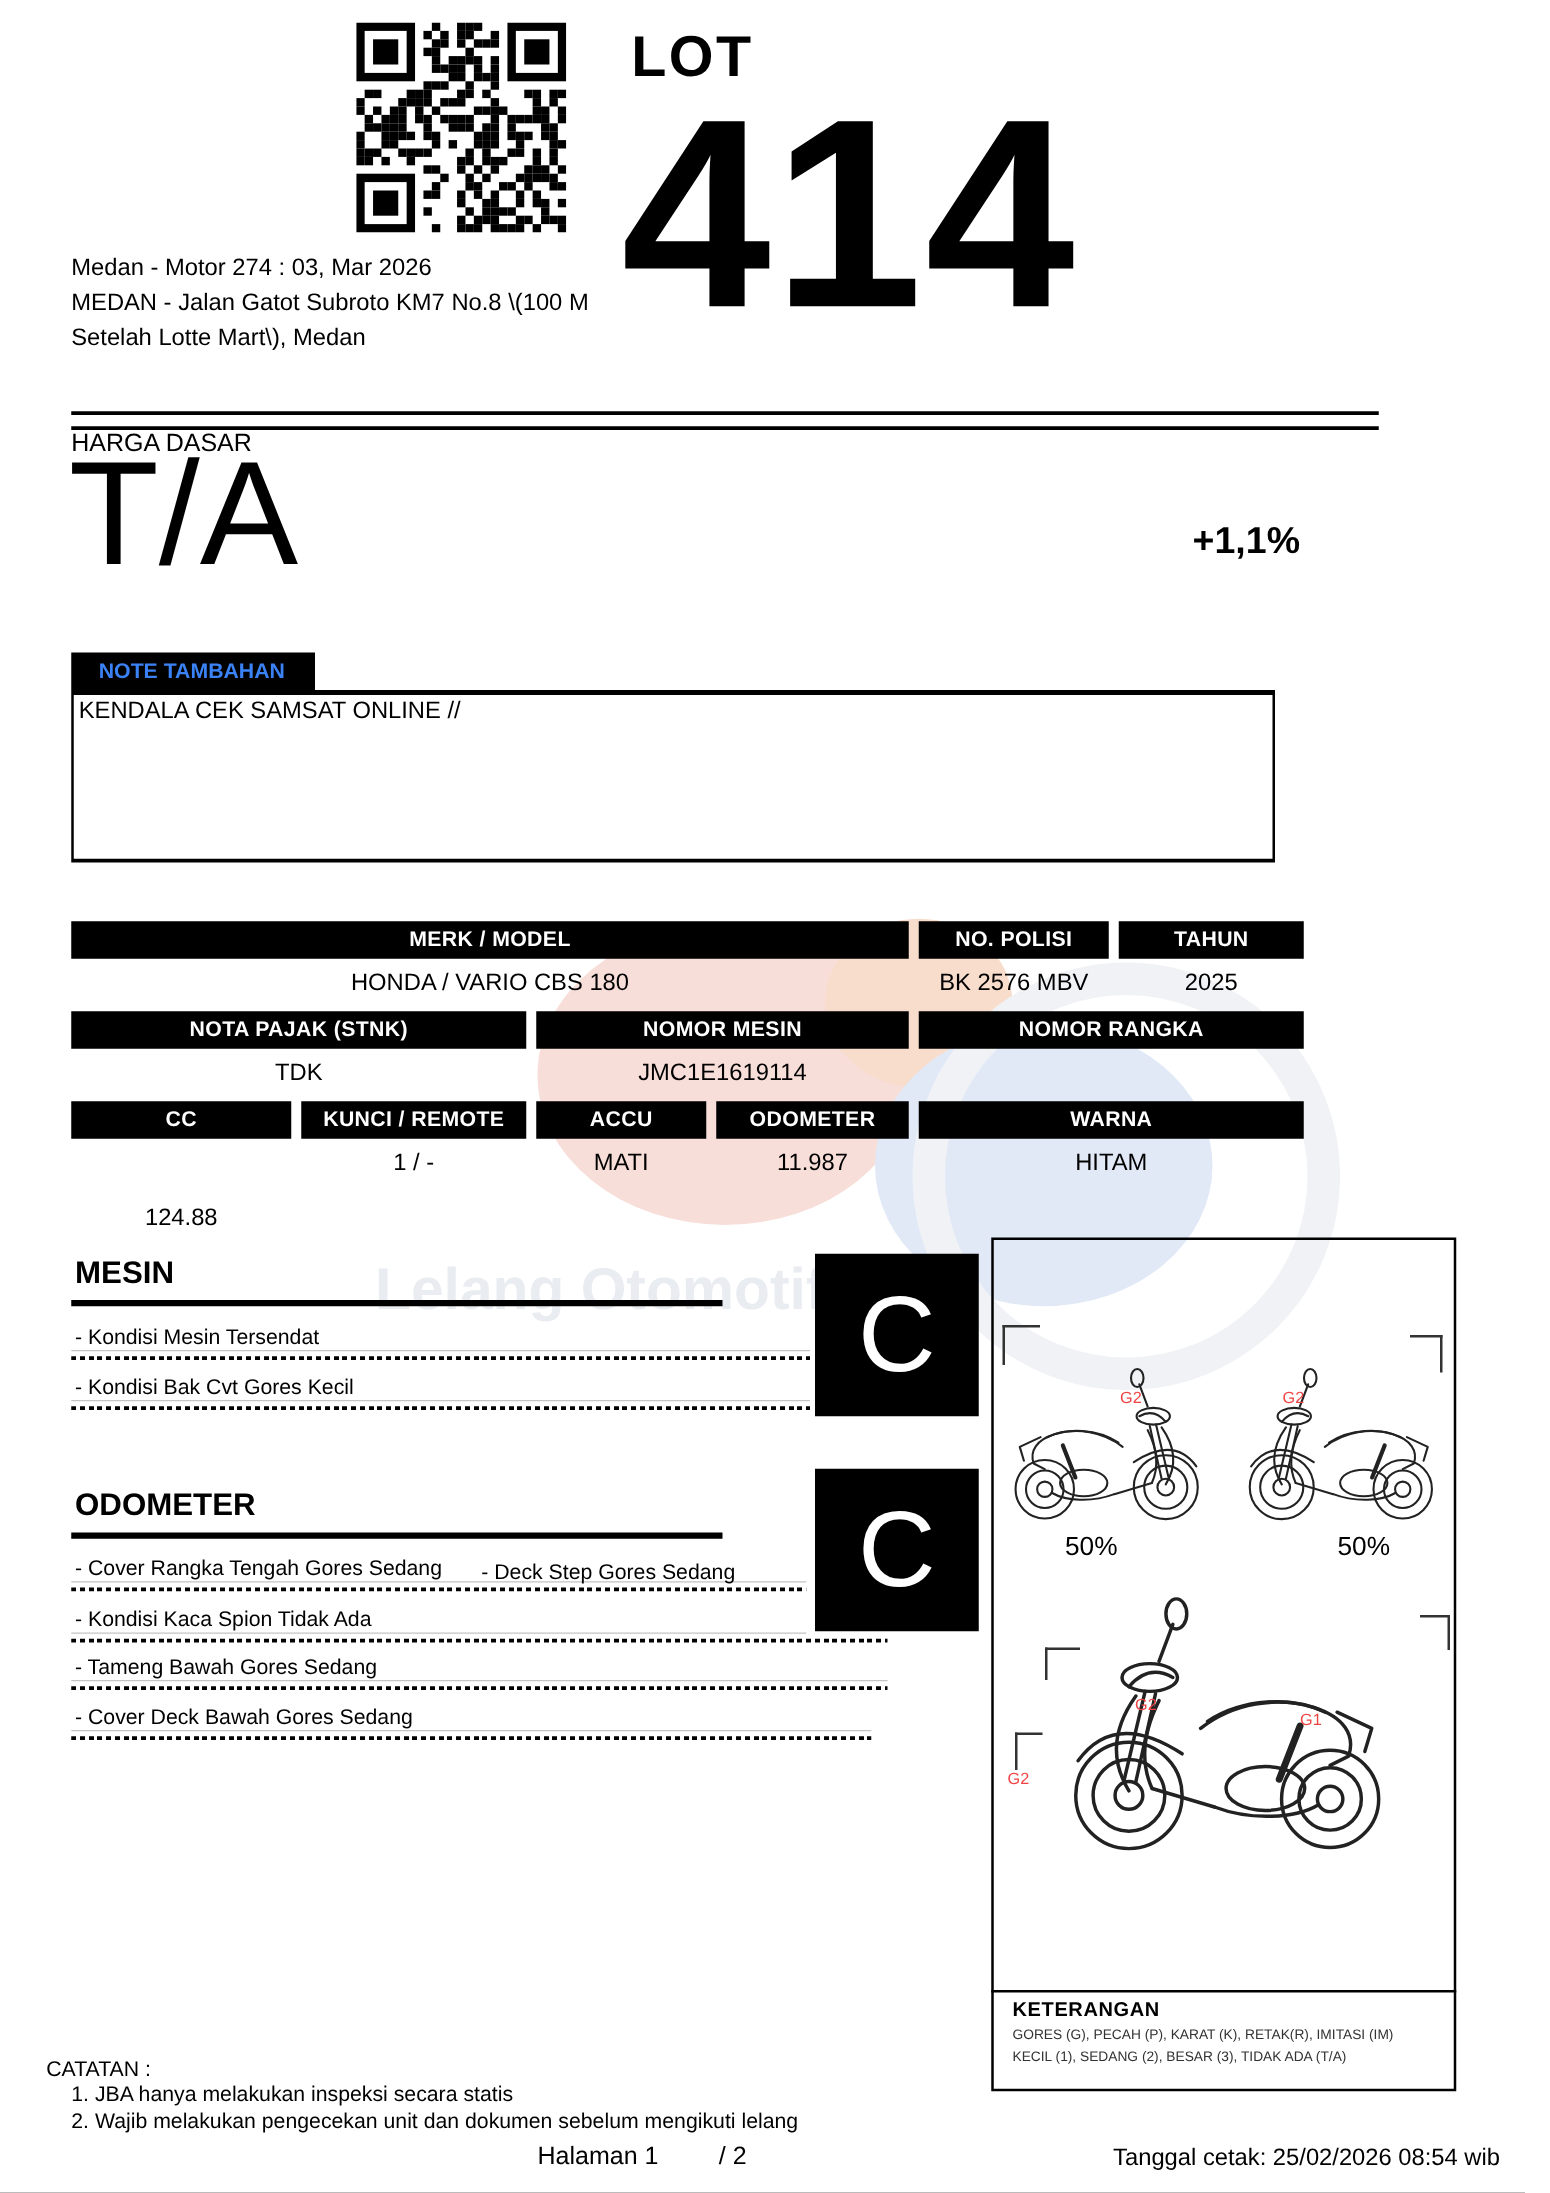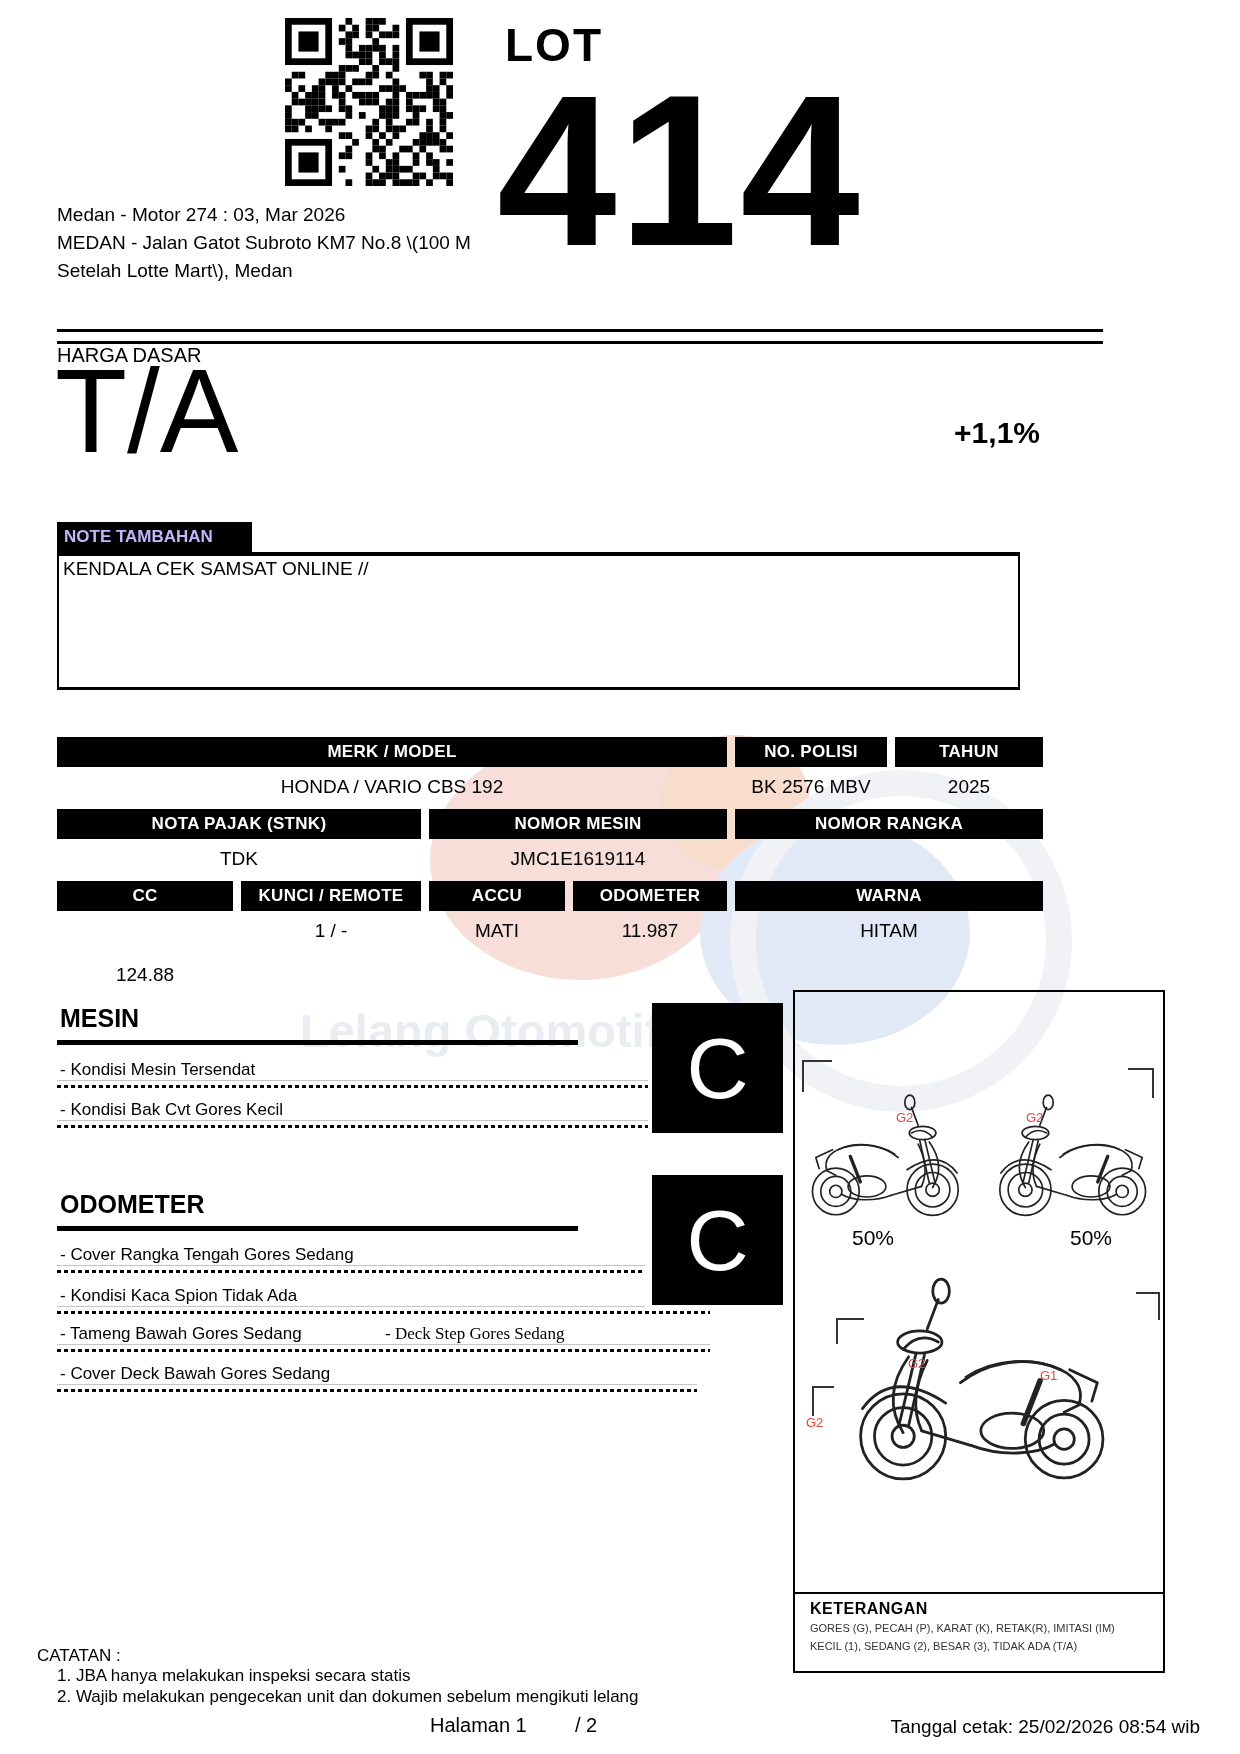--- a/index.html
+++ b/index.html
@@ -278,34 +278,34 @@
   <div class="abs" style="left:57px;top:204px;font-size:19px;">Medan - Motor 274 : 03, Mar 2026</div>
   <div class="abs" style="left:57px;top:232px;font-size:19px;">MEDAN - Jalan Gatot Subroto KM7 No.8 \(100 M</div>
   <div class="abs" style="left:57px;top:260px;font-size:19px;">Setelah Lotte Mart\), Medan</div>
 
   <div class="abs" style="left:57px;top:329px;width:1046px;height:9px;border-top:3px solid #000;border-bottom:3px solid #000;"></div>
 
   <div class="abs" style="left:57px;top:344px;font-size:20px;text-align:center;">HARGA DASAR</div>
   <div class="abs" style="left:55px;top:352px;font-size:118px;line-height:1;">T/A</div>
   <div class="abs" style="left:900px;top:416px;width:140px;text-align:right;font-size:30px;font-weight:bold;">+1,1%</div>
 
-  <div class="abs" style="left:57px;top:522px;width:195px;height:30px;background:#000;color:#c4b5fd;font-weight:bold;
-              font-size:17px;display:flex;align-items:center;padding-left:7px;box-sizing:border-box;">NOTE TAMBAHAN</div>
+  <div class="abs" style="left:57px;top:522px;width:195px;height:30px;background:#000;color:#3b82f6;font-weight:bold;
+              font-size:17px;display:flex;align-items:center;padding-left:22px;box-sizing:border-box;">NOTE TAMBAHAN</div>
   <div class="abs" style="left:57px;top:552px;width:963px;height:138px;border:2px solid #000;border-top-width:4px;
               border-bottom-width:3px;box-sizing:border-box;">
     <div style="font-size:19px;padding:2px 4px;">KENDALA CEK SAMSAT ONLINE //</div>
   </div>
 
   <div class="abs flexrow" style="left:57px;top:737px;width:986px;gap:8px;">
     <div class="hcell" style="width:670px;">MERK / MODEL</div>
     <div class="hcell" style="width:152px;">NO. POLISI</div>
     <div class="hcell" style="width:148px;">TAHUN</div>
   </div>
   <div class="abs flexrow" style="left:57px;top:772px;width:986px;gap:8px;">
-    <div class="vcell" style="width:670px;">HONDA / VARIO CBS 192</div>
+    <div class="vcell" style="width:670px;">HONDA / VARIO CBS 180</div>
     <div class="vcell" style="width:152px;">BK 2576 MBV</div>
     <div class="vcell" style="width:148px;">2025</div>
   </div>
 
   <div class="abs flexrow" style="left:57px;top:809px;width:986px;gap:8px;">
     <div class="hcell" style="width:364px;">NOTA PAJAK (STNK)</div>
     <div class="hcell" style="width:298px;">NOMOR MESIN</div>
     <div class="hcell" style="width:308px;">NOMOR RANGKA</div>
   </div>
   <div class="abs flexrow" style="left:57px;top:844px;width:986px;gap:8px;">
@@ -340,21 +340,21 @@
 
   <div class="abs" style="left:60px;top:1190px;font-size:25px;font-weight:bold;">ODOMETER</div>
   <div class="abs bar" style="left:57px;top:1226px;width:521px;"></div>
   <div class="abs item" style="left:60px;top:1245px;">- Cover Rangka Tengah Gores Sedang</div>
   <div class="abs hairline" style="left:57px;top:1265px;width:588px;"></div>
   <div class="abs dotline" style="left:57px;top:1270px;width:588px;"></div>
   <div class="abs item" style="left:60px;top:1286px;">- Kondisi Kaca Spion Tidak Ada</div>
   <div class="abs hairline" style="left:57px;top:1306px;width:588px;"></div>
   <div class="abs dotline" style="left:57px;top:1311px;width:653px;"></div>
   <div class="abs item" style="left:60px;top:1324px;">- Tameng Bawah Gores Sedang</div>
-  <div class="abs item" style="left:385px;top:1324px;font-family:Liberation Serif, serif;">- Deck Step Gores Sedang</div>
+  <div class="abs item" style="left:385px;top:1248px;">- Deck Step Gores Sedang</div>
   <div class="abs hairline" style="left:57px;top:1344px;width:653px;"></div>
   <div class="abs dotline" style="left:57px;top:1349px;width:653px;"></div>
   <div class="abs item" style="left:60px;top:1364px;">- Cover Deck Bawah Gores Sedang</div>
   <div class="abs hairline" style="left:57px;top:1384px;width:640px;"></div>
   <div class="abs dotline" style="left:57px;top:1389px;width:640px;"></div>
   <div class="abs gradebox" style="left:652px;top:1175px;width:131px;height:130px;">C</div>
 
   <div class="abs" style="left:793px;top:990px;width:372px;height:683px;border:2px solid #000;box-sizing:border-box;"></div>
 
   <svg width="0" height="0" style="position:absolute;">

